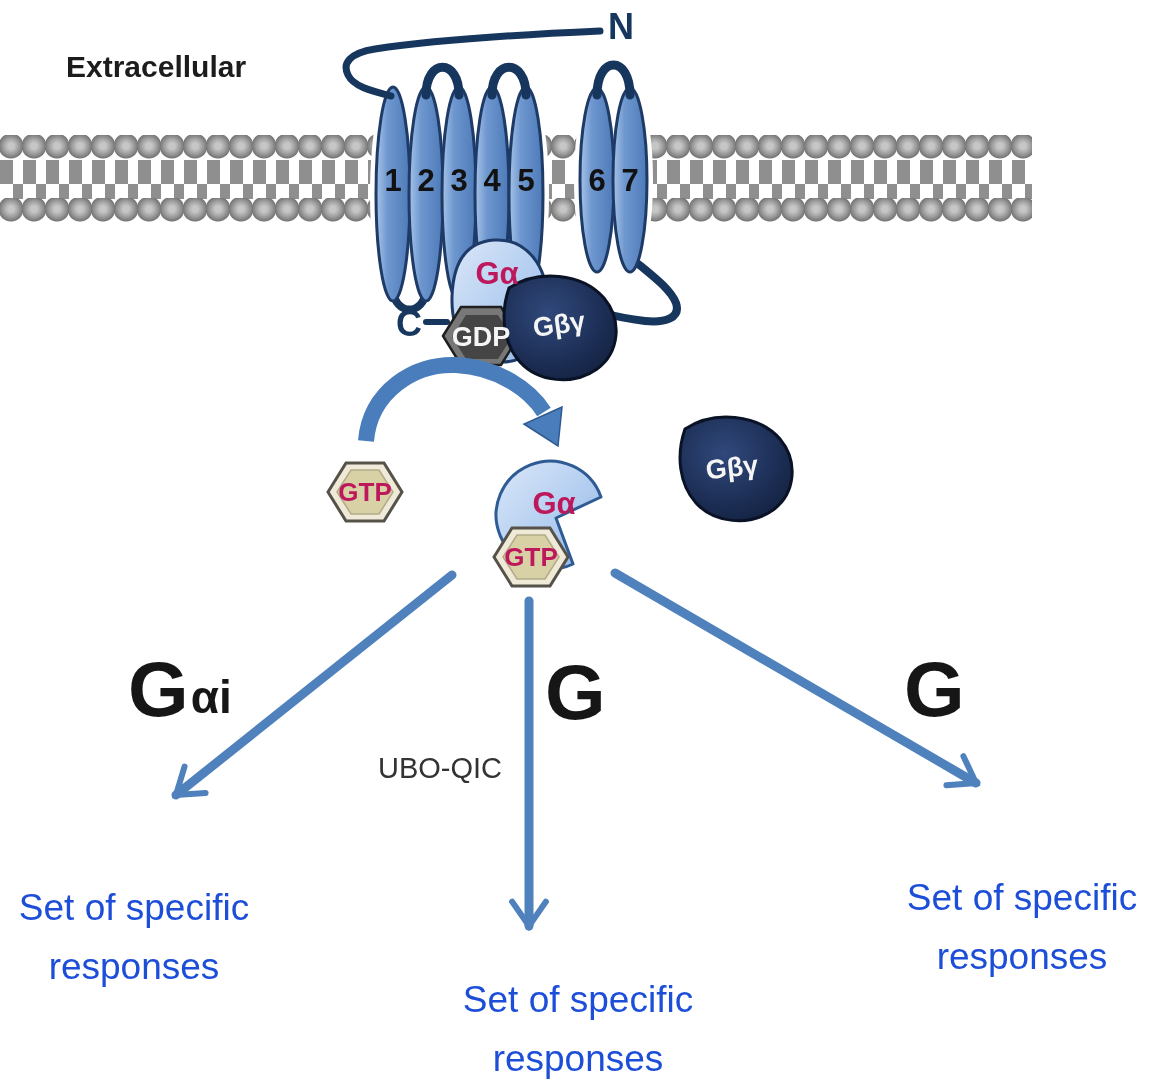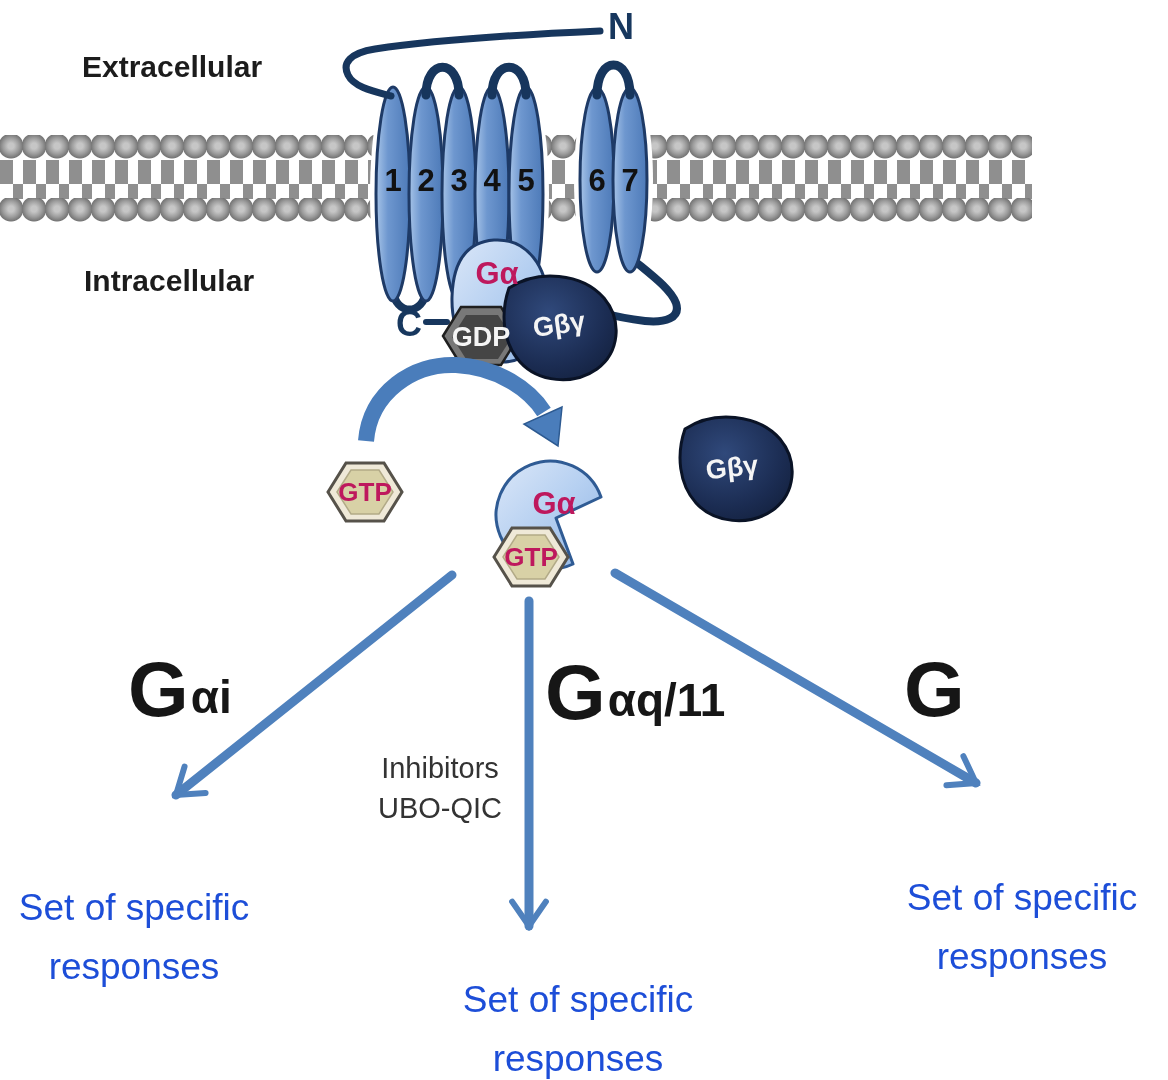--- a/index.html
+++ b/index.html
@@ -131,22 +131,21 @@
 
     <use href="#teardrop" transform="translate(176,141)" fill="url(#gbgGrad)" stroke="#0a1326" stroke-width="3"></use>
 
     <g stroke="#4f81bd" stroke-width="9" stroke-linecap="round" fill="none">
       <line x1="452" y1="575" x2="176" y2="795" marker-end="url(#chev)"></line>
       <line x1="529" y1="601" x2="529" y2="926" marker-end="url(#chev)"></line>
       <line x1="615" y1="573" x2="976" y2="783" marker-end="url(#chev)"></line>
     </g>
   </svg>
 
-  <div class="lbl compartment" style="left:82px;top:50px;">Extracellular</div>
-  <div class="lbl compartment" style="left:84px;top:264px;">Intracellular</div>
+  <div class="lbl compartment" style="left:66px;top:50px;">Extracellular</div>
 
   <div class="lbl terminus" style="left:621px;top:27px;">N</div>
   <div class="lbl terminus" style="left:409px;top:324px;">C</div>
 
   <div class="lbl helixnum" style="left:393px;top:163px;">1</div>
   <div class="lbl helixnum" style="left:426px;top:163px;">2</div>
   <div class="lbl helixnum" style="left:459px;top:163px;">3</div>
   <div class="lbl helixnum" style="left:492px;top:163px;">4</div>
   <div class="lbl helixnum" style="left:526px;top:163px;">5</div>
   <div class="lbl helixnum" style="left:597px;top:163px;">6</div>
@@ -160,28 +159,26 @@
   <div class="lbl bubble dark" style="left:554px;top:503px;font-size:31px;">Gα</div>
   <div class="lbl bubble dark" style="left:531px;top:557px;font-size:26px;">GTP</div>
   <div class="lbl bubble light" style="left:732px;top:468px;font-size:27px;transform:translate(-50%,-50%) rotate(-6deg);">Gβγ</div>
 
   <div class="gpath" style="left:128px;top:650px;">
     <span class="gbig">G</span>
       <span class="gsub">αi</span>
   </div>
   <div class="gpath" style="left:545px;top:653px;">
     <span class="gbig">G</span>
-      <span class="gsub">αq/11</span>
   </div>
   <div class="gpath" style="left:904px;top:650px;">
     <span class="gbig">G</span>
   </div>
 
   <div class="block inhibitors" style="left:340px;top:748px;width:200px;">
-    <div>Inhibitors</div>
     <div>UBO-QIC</div>
   </div>
 
   <div class="block responses" style="left:0px;top:878px;width:268px;">
     <div>Set of specific</div>
     <div>responses</div>
   </div>
   <div class="block responses" style="left:438px;top:970px;width:280px;">
     <div>Set of specific</div>
     <div>responses</div>

